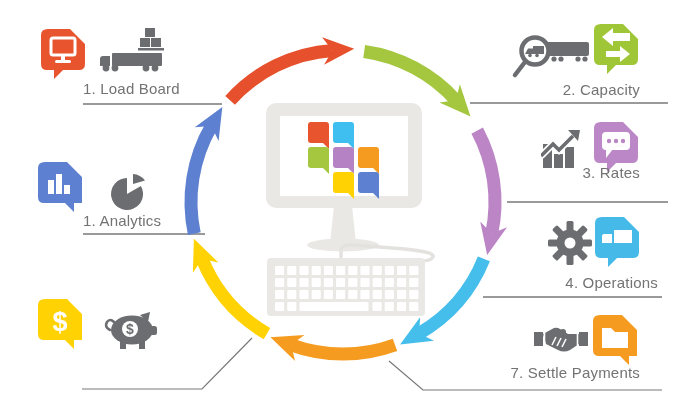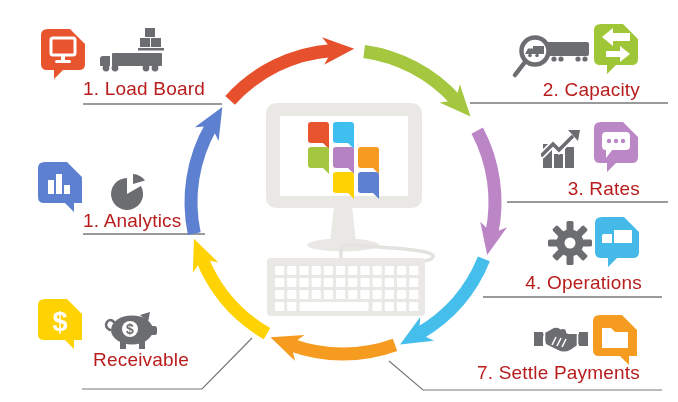--- a/index.html
+++ b/index.html
@@ -2,21 +2,21 @@
 <html><head>
 <meta charset="utf-8">
 <style>
   html,body{margin:0;padding:0;}
   body{
     width:678px;height:402px;position:relative;background:#ffffff;
     font-family:"Liberation Sans", sans-serif;color:#55565B;overflow:hidden;
   }
   .abs{position:absolute;}
   .step-label{
-    position:absolute;font-size:19px;line-height:17px;color:#b91c1c;
+    position:absolute;font-size:15px;line-height:17px;color:#737373;
     letter-spacing:.2px;white-space:nowrap;
   }
   .right-align{text-align:center;}
   .lbl-line2{display:block;margin-left:11px;}
   svg{display:block;}
 </style>
 </head>
 <body>
 
 <svg class="abs" width="678" height="402" viewBox="0 0 678 402" style="left:0;top:0">
@@ -209,21 +209,21 @@
 <svg class="abs" style="left:593px;top:122px" width="46" height="50" viewBox="0 0 44 50">
   <path d="M7,0 H29 L44,15 V35 Q44,41 38,41 H22 L13,50 V41 H6 Q0,41 0,35 V6 Q0,0 7,0 Z" fill="#BB87C6"></path>
   <g>
     <rect x="8" y="10" width="28" height="18" rx="4" fill="#ffffff"></rect>
     <polygon points="12,27 19,27 12,36" fill="#ffffff"></polygon>
     <circle cx="15" cy="19" r="2.2" fill="#BB87C6"></circle>
     <circle cx="22" cy="19" r="2.2" fill="#BB87C6"></circle>
     <circle cx="29" cy="19" r="2.2" fill="#BB87C6"></circle>
   </g>
 </svg>
-<div class="step-label right-align" style="right:38px;top:180px">3. Rates</div>
+<div class="step-label right-align" style="right:38px;top:164px">3. Rates</div>
 
 <svg class="abs" style="left:547px;top:220px" width="46" height="46" viewBox="0 0 46 46">
   <g fill="#6C6D70">
     <g>
       <rect x="19.5" y="1" width="7" height="10" rx="1.5"></rect>
       <rect x="19.5" y="1" width="7" height="10" rx="1.5" transform="rotate(45 23 23)"></rect>
       <rect x="19.5" y="1" width="7" height="10" rx="1.5" transform="rotate(90 23 23)"></rect>
       <rect x="19.5" y="1" width="7" height="10" rx="1.5" transform="rotate(135 23 23)"></rect>
       <rect x="19.5" y="1" width="7" height="10" rx="1.5" transform="rotate(180 23 23)"></rect>
       <rect x="19.5" y="1" width="7" height="10" rx="1.5" transform="rotate(225 23 23)"></rect>
@@ -234,21 +234,21 @@
   </g>
   <circle cx="23" cy="23" r="5.5" fill="#ffffff"></circle>
 </svg>
 <svg class="abs" style="left:594px;top:217px" width="46" height="50" viewBox="0 0 44 50">
   <path d="M7,0 H29 L44,15 V35 Q44,41 38,41 H22 L13,50 V41 H6 Q0,41 0,35 V6 Q0,0 7,0 Z" fill="#45B9E8"></path>
   <g fill="#ffffff">
     <rect x="19" y="13" width="18" height="13"></rect>
     <path d="M7,26 V19 Q7,17 9,17 H17 V26 Z"></path>
   </g>
 </svg>
-<div class="step-label right-align" style="right:36px;top:274px">4. Operations</div>
+<div class="step-label right-align" style="right:20px;top:274px">4. Operations</div>
 
 <svg class="abs" style="left:534px;top:325px" width="54" height="30" viewBox="0 0 54 30">
   <g fill="#6C6D70">
     <rect x="0" y="7" width="9" height="14"></rect>
     <rect x="45" y="7" width="9" height="14"></rect>
     <path d="M9,9 L20,3 Q23,2 26,4 L34,9 L45,9 L45,19 L36,25 Q30,28 24,25 L12,19 Z"></path>
     <circle cx="22" cy="6" r="3"></circle>
       <circle cx="29" cy="7" r="3"></circle>
   </g>
   <g stroke="#ffffff" stroke-width="1.6">
@@ -273,21 +273,20 @@
   <path d="M7,21 Q1,18 4,13 Q7,9 11,13" stroke="#6C6D70" stroke-width="2.6" fill="none" stroke-linecap="round"></path>
   <ellipse cx="29" cy="21" rx="21" ry="14.5" fill="#6C6D70"></ellipse>
   <polygon points="37,6 47,3 45,13" fill="#6C6D70"></polygon>
   <rect x="47" y="17" width="7" height="9" rx="2.5" fill="#6C6D70"></rect>
   <rect x="17" y="32" width="6" height="8" fill="#6C6D70"></rect>
     <rect x="36" y="32" width="6" height="8" fill="#6C6D70"></rect>
   <circle cx="27" cy="20" r="8" fill="#ffffff"></circle>
   <text x="27" y="25" text-anchor="middle" font-size="14" font-weight="bold" fill="#6C6D70">$</text>
 </svg>
 <div class="step-label" style="left:82px;top:351px">
-  <span class="lbl-line2">Receivable</span>
 </div>
 
 <svg class="abs" style="left:38px;top:162px" width="44" height="50" viewBox="0 0 44 50">
   <path d="M7,0 H29 L44,15 V41 H36 V50 L27,41 H6 Q0,41 0,35 V6 Q0,0 7,0 Z" fill="#5E80D0"></path>
   <g fill="#ffffff">
     <rect x="10" y="18" width="6" height="14"></rect>
       <rect x="18" y="12" width="6" height="20"></rect>
       <rect x="26" y="23" width="6" height="9"></rect>
   </g>
 </svg>

